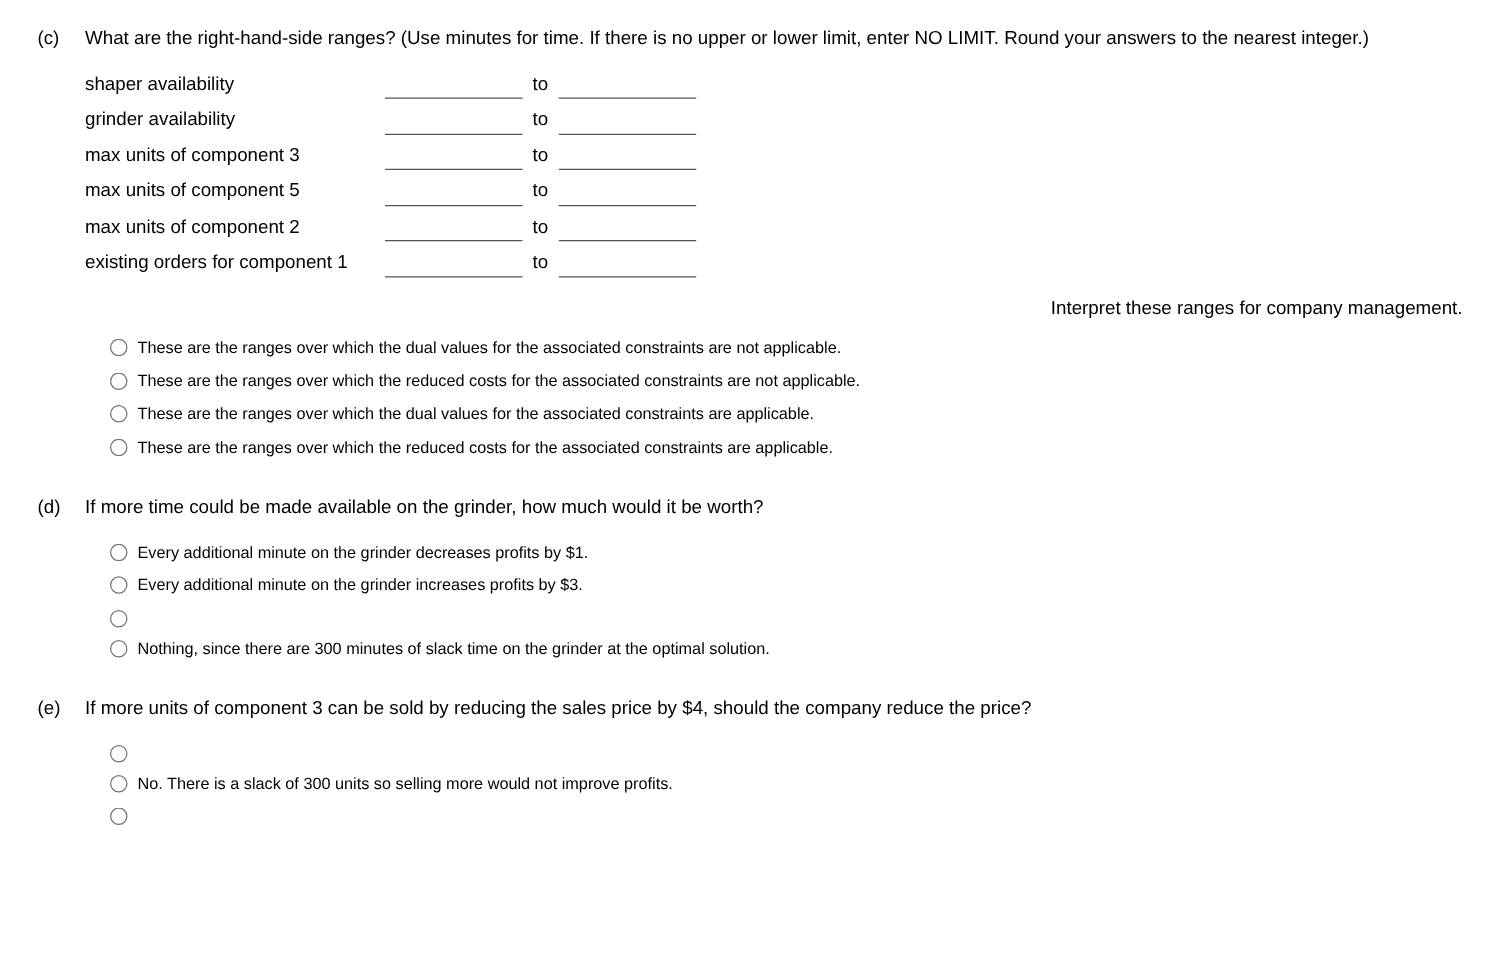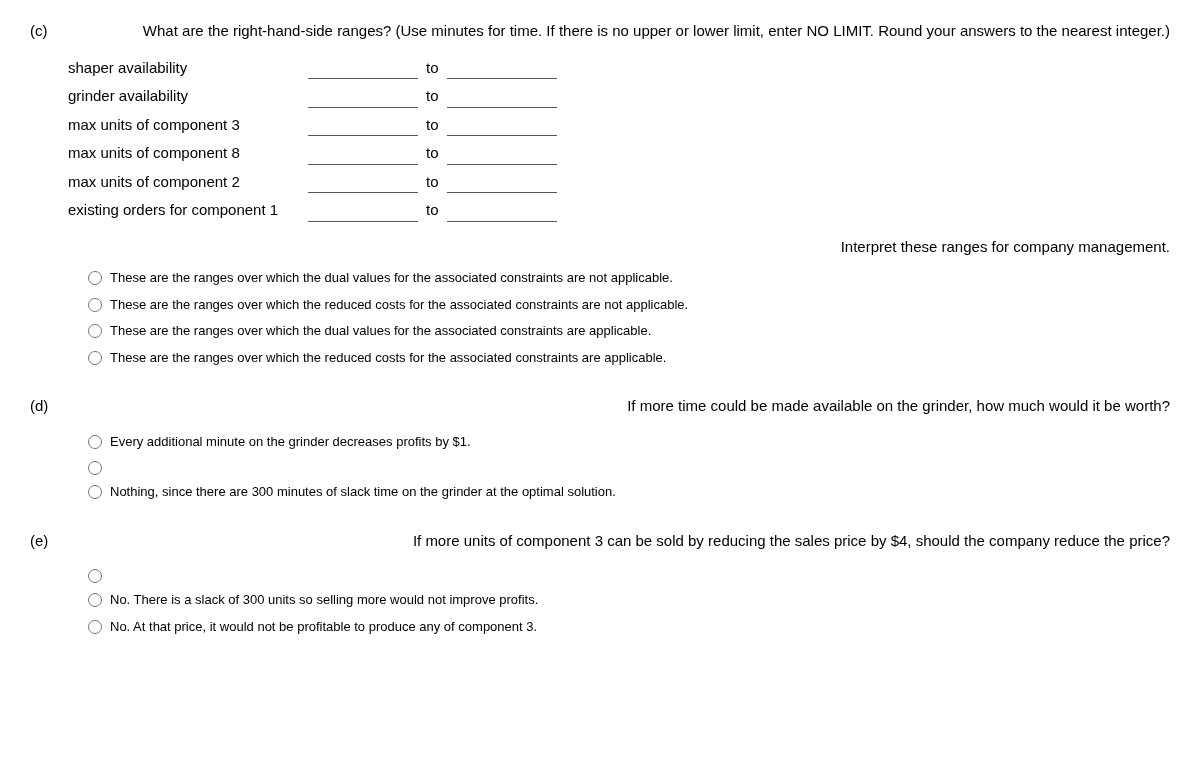--- a/index.html
+++ b/index.html
@@ -19,21 +19,20 @@
       align-items: flex-start;
       margin-bottom: 14px;
     }
     .section-label {
       font-weight: normal;
       min-width: 38px;
       flex-shrink: 0;
     }
     .section-question {
       flex: 1;
-      text-align: right;
     }
     .range-table {
       margin-left: 38px;
       margin-bottom: 14px;
     }
     .range-row {
       display: flex;
       align-items: flex-end;
       margin-bottom: 6px;
     }
@@ -107,21 +106,21 @@
     </div>
 
     <div class="range-row">
       <span class="range-row-label">max units of component 3</span>
       <input class="range-input" type="text" style="">
       <span class="range-to">to</span>
       <input class="range-input" type="text" style="">
     </div>
 
     <div class="range-row">
-      <span class="range-row-label">max units of component 8</span>
+      <span class="range-row-label">max units of component 5</span>
       <input class="range-input" type="text" style="">
       <span class="range-to">to</span>
       <input class="range-input" type="text" style="">
     </div>
 
     <div class="range-row">
       <span class="range-row-label">max units of component 2</span>
       <input class="range-input" type="text" style="">
       <span class="range-to">to</span>
       <input class="range-input" type="text" style="">
@@ -160,20 +159,24 @@
   <div class="section-header">
     <span class="section-label">(d)</span>
     <span class="section-question">If more time could be made available on the grinder, how much would it be worth?</span>
   </div>
   <div class="radio-group">
     <div class="radio-item">
       <input type="radio" name="section_d" id="d_opt1" style="">
       <label for="d_opt1">Every additional minute on the grinder decreases profits by $1.</label>
     </div>
     <div class="radio-item">
+      <input type="radio" name="section_d" id="d_opt2" style="">
+      <label for="d_opt2">Every additional minute on the grinder increases profits by $3.</label>
+    </div>
+    <div class="radio-item">
       <input type="radio" name="section_d" id="d_opt3" style="">
     </div>
     <div class="radio-item">
       <input type="radio" name="section_d" id="d_opt4" style="">
       <label for="d_opt4">Nothing, since there are 300 minutes of slack time on the grinder at the optimal solution.</label>
     </div>
   </div>
 </div>
 
 <div class="section">
@@ -184,16 +187,15 @@
   <div class="radio-group">
     <div class="radio-item">
       <input type="radio" name="section_e" id="e_opt2" style="">
     </div>
     <div class="radio-item">
       <input type="radio" name="section_e" id="e_opt3" style="">
       <label for="e_opt3">No. There is a slack of 300 units so selling more would not improve profits.</label>
     </div>
     <div class="radio-item">
       <input type="radio" name="section_e" id="e_opt4" style="">
-      <label for="e_opt4">No. At that price, it would not be profitable to produce any of component 3.</label>
     </div>
   </div>
 </div>
 
 </body></html>

